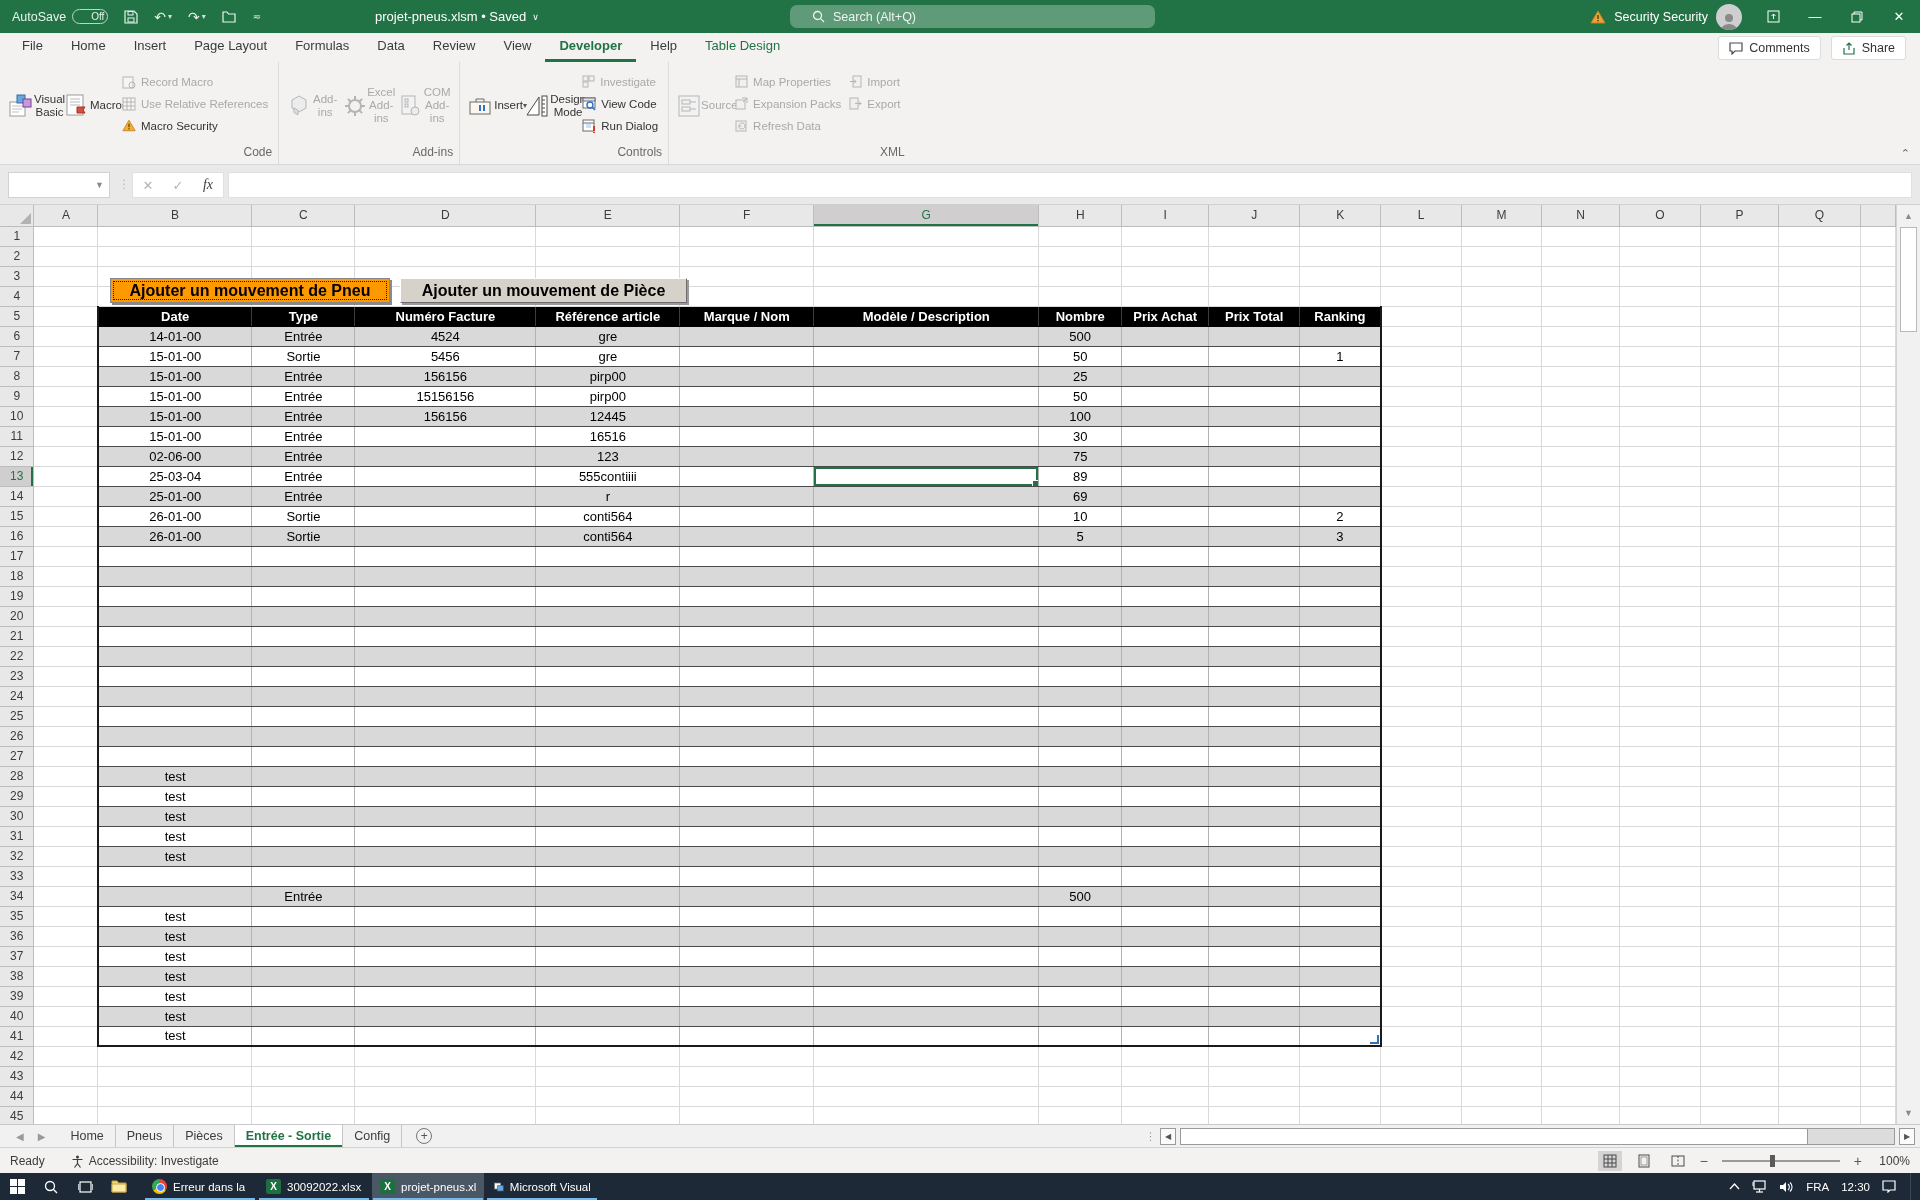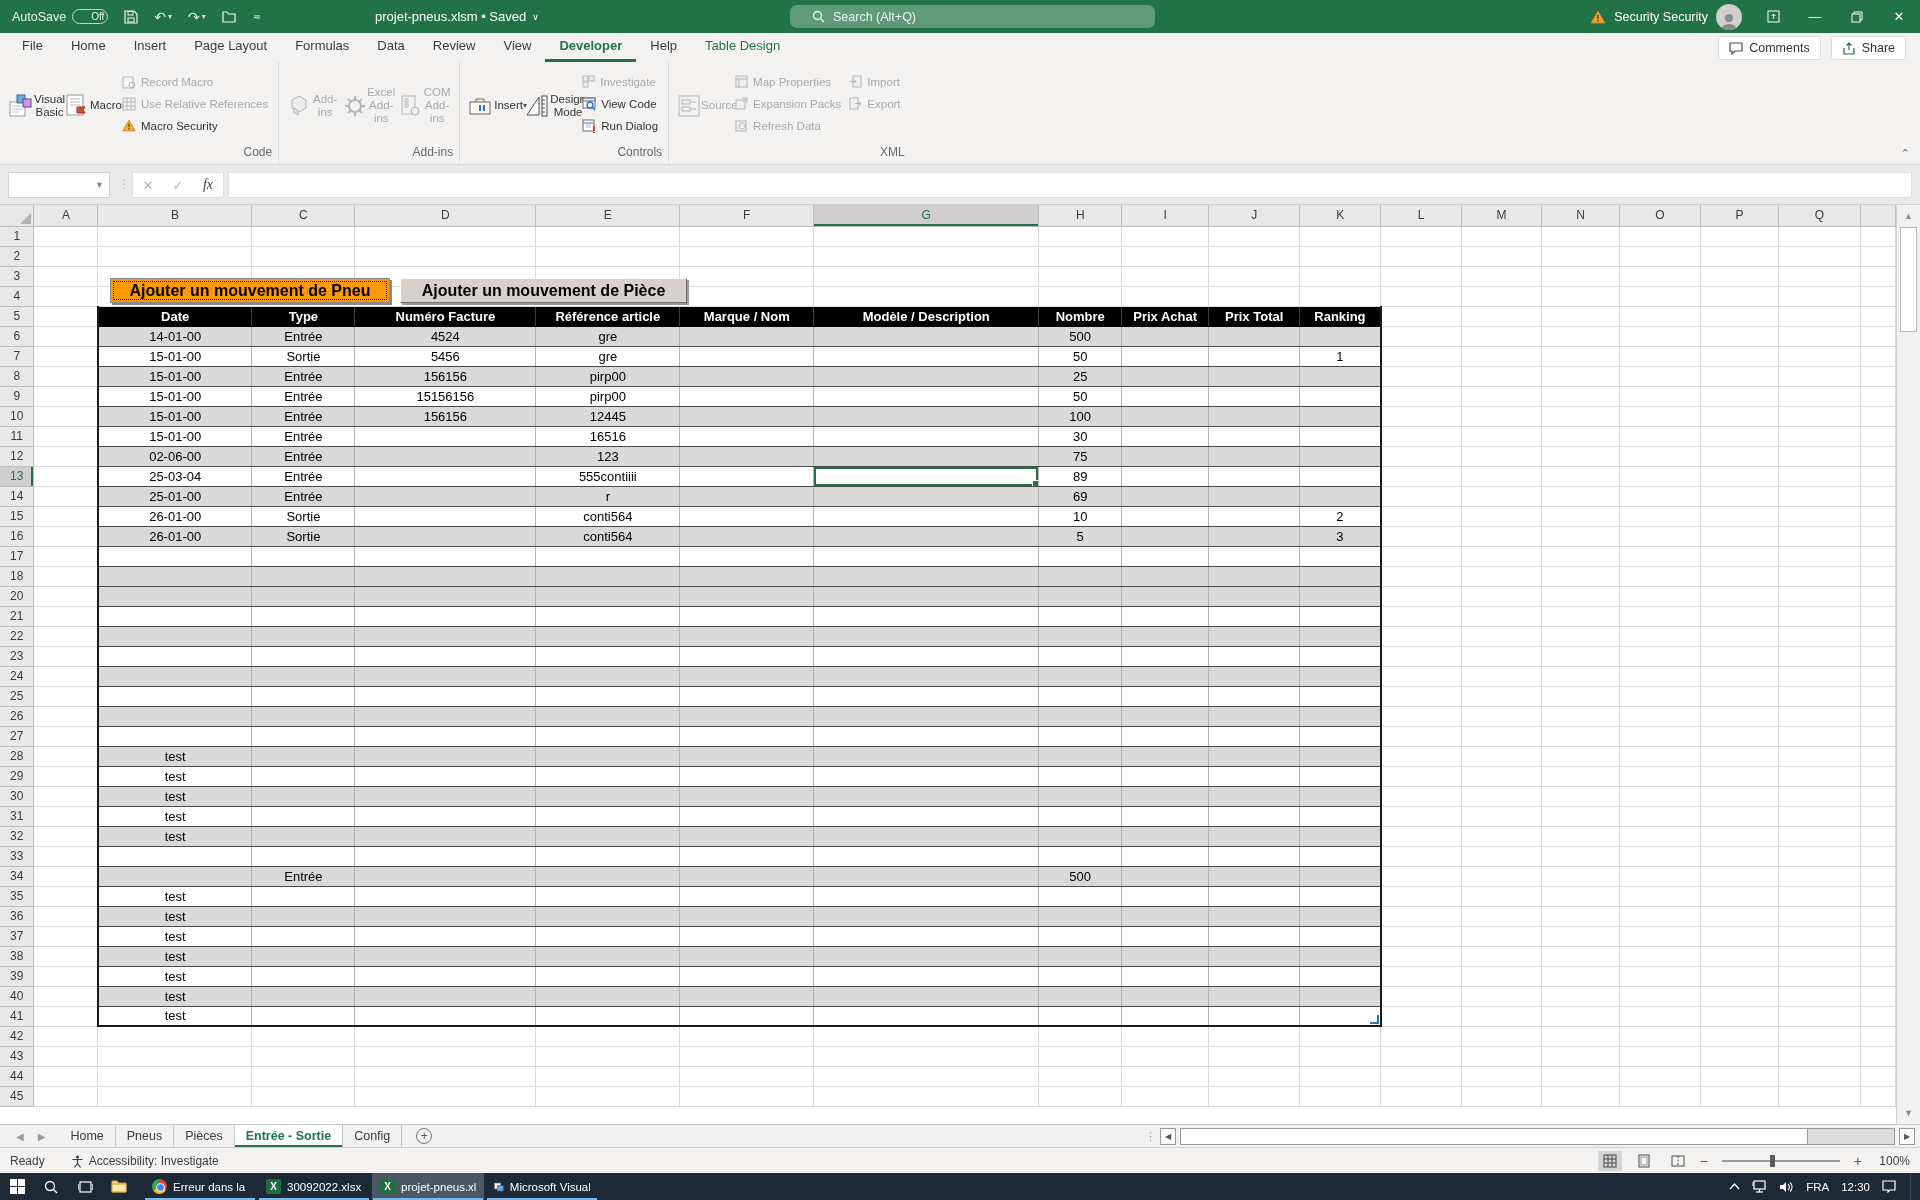--- a/index.html
+++ b/index.html
@@ -876,20 +876,41 @@
           <td class="cell tband band bl"></td>
           <td class="cell tband band"></td>
           <td class="cell tband band"></td>
           <td class="cell tband band"></td>
           <td class="cell tband band"></td>
           <td class="cell tband band"></td>
           <td class="cell tband band"></td>
           <td class="cell tband band"></td>
           <td class="cell tband band"></td>
           <td class="cell tband band br"></td>
+          <td class="cell"></td>
+          <td class="cell"></td>
+          <td class="cell"></td>
+          <td class="cell"></td>
+          <td class="cell"></td>
+          <td class="cell"></td>
+          <td class="cell"></td>
+        </tr>
+        <tr class="datarow">
+          <th class="rowh">19</th>
+          <td class="cell"></td>
+          <td class="cell tband bl"></td>
+          <td class="cell tband"></td>
+          <td class="cell tband"></td>
+          <td class="cell tband"></td>
+          <td class="cell tband"></td>
+          <td class="cell tband"></td>
+          <td class="cell tband"></td>
+          <td class="cell tband"></td>
+          <td class="cell tband"></td>
+          <td class="cell tband br"></td>
           <td class="cell"></td>
           <td class="cell"></td>
           <td class="cell"></td>
           <td class="cell"></td>
           <td class="cell"></td>
           <td class="cell"></td>
           <td class="cell"></td>
         </tr>
         <tr class="datarow">
           <th class="rowh">20</th>

